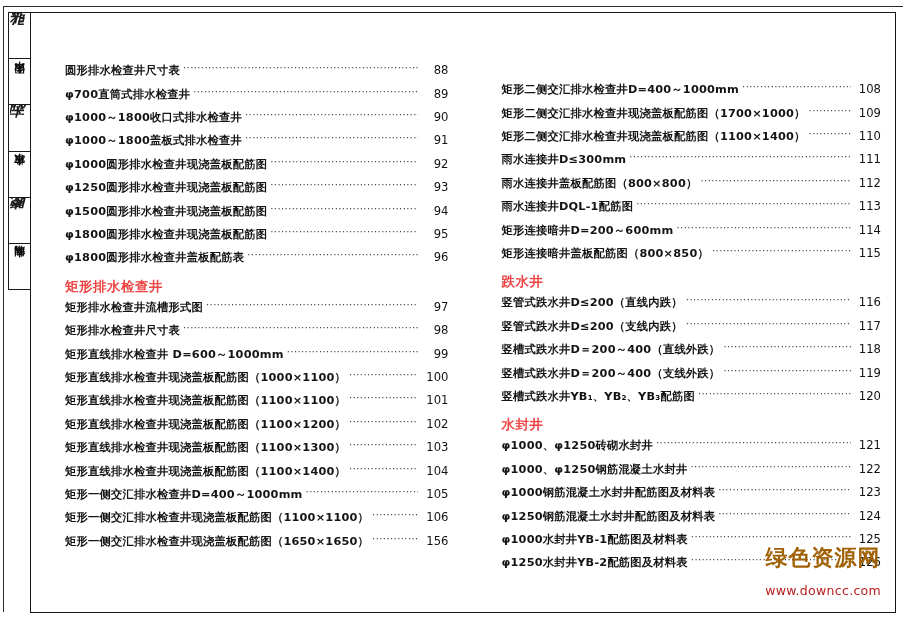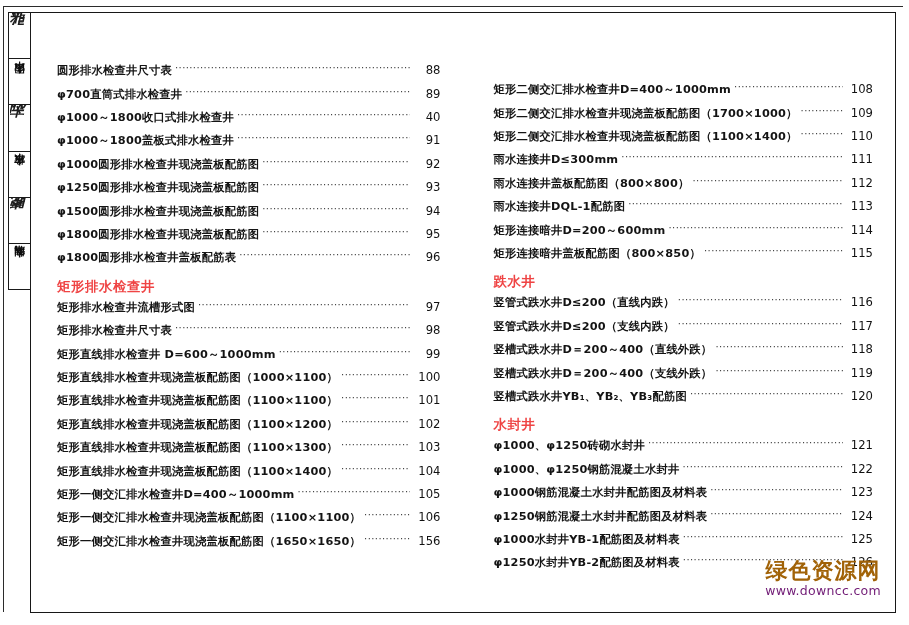--- a/index.html
+++ b/index.html
@@ -93,21 +93,21 @@
     opacity: .92;
   }
   .sig-hand.scrawl {
     font-size: 15px;
     letter-spacing: -2px;
   }
 
   
   #toc {
     position: absolute;
-    left: 0;
+    left: 8px;
     top: 0;
     width: 100%;
     height: 100%;
     box-sizing: border-box;
     padding: 50px 22px 0 26px;
     display: flex;
     gap: 13px;
   }
   .toc-col {
     width: 50%;
@@ -183,24 +183,24 @@
     font-weight: 700;
     color: #a16207;
     letter-spacing: 1px;
     line-height: 1.05;
     display: block;
   }
   #watermark .wm-url {
     font-family: "DejaVu Sans", "Liberation Sans", sans-serif;
     font-size: 12.5px;
     font-weight: 400;
-    color: #701a75;
+    color: #b91c1c;
     letter-spacing: .3px;
     display: block;
-    margin-top: 1px;
+    margin-top: 14px;
   }
 </style>
 </head>
 <body>
 
 <div id="outer-rule"></div>
 
 <div id="content-box">
   <div id="toc">
     <div class="toc-col left">
@@ -210,21 +210,21 @@
           <span class="entry-page">88</span>
         </div>
         <div class="toc-entry">
           <span class="entry-title">φ700直筒式排水检查井</span>
           <span class="leader"></span>
           <span class="entry-page">89</span>
         </div>
         <div class="toc-entry">
           <span class="entry-title">φ1000～1800收口式排水检查井</span>
           <span class="leader"></span>
-          <span class="entry-page">40</span>
+          <span class="entry-page">90</span>
         </div>
         <div class="toc-entry">
           <span class="entry-title">φ1000～1800盖板式排水检查井</span>
           <span class="leader"></span>
           <span class="entry-page">91</span>
         </div>
         <div class="toc-entry">
           <span class="entry-title">φ1000圆形排水检查井现浇盖板配筋图</span>
           <span class="leader"></span>
           <span class="entry-page">92</span>

